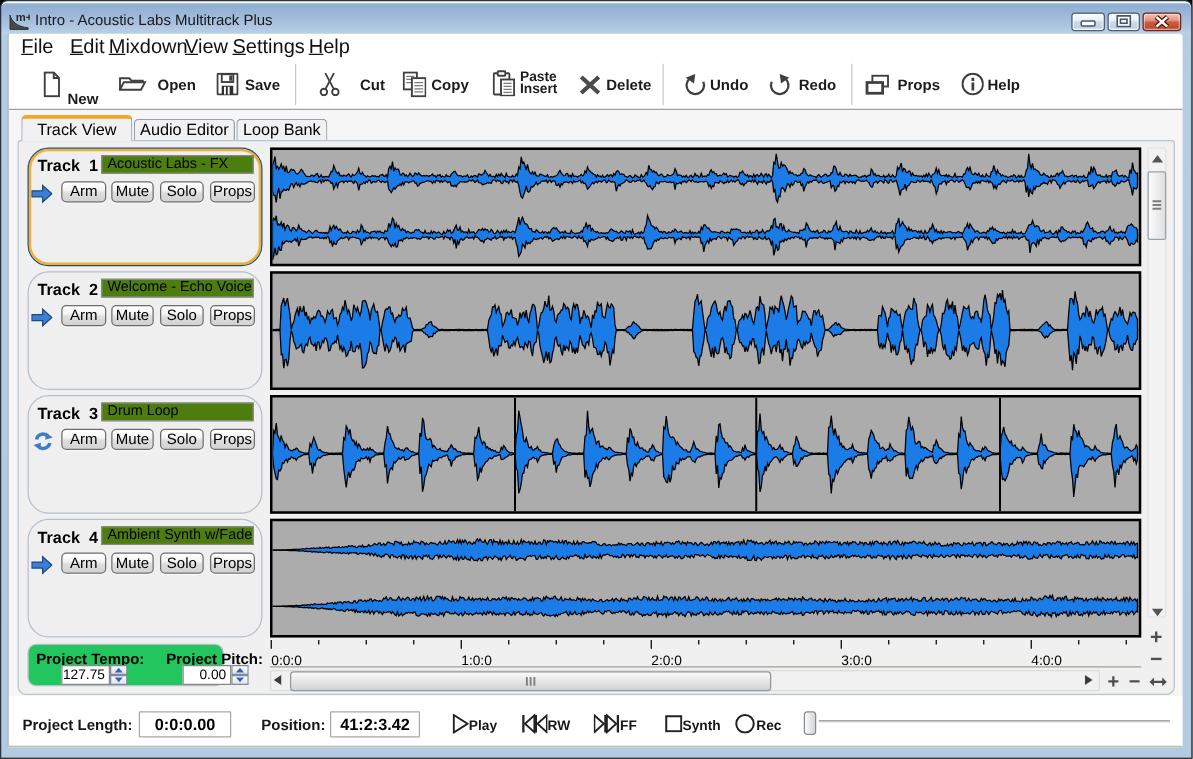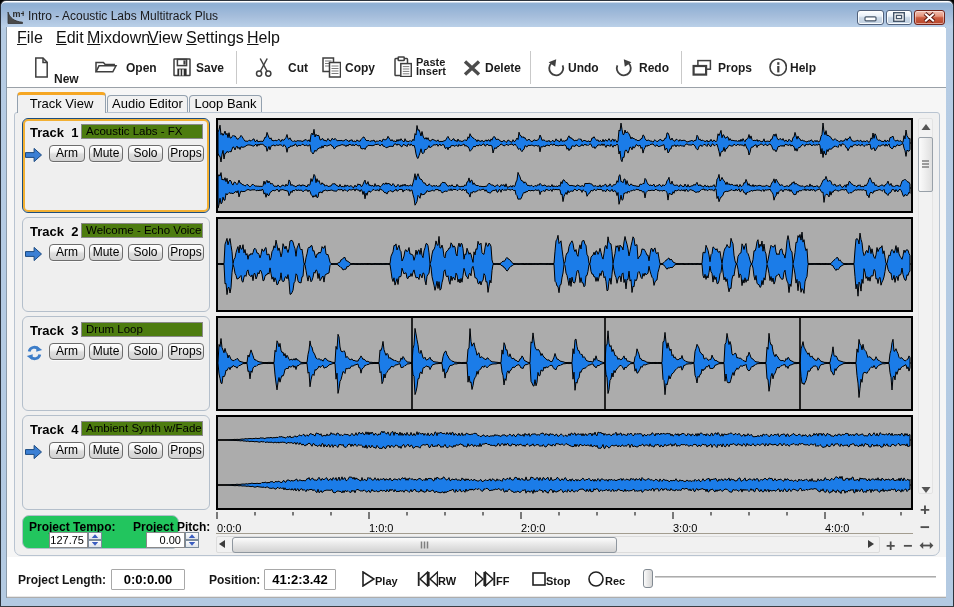--- a/index.html
+++ b/index.html
@@ -25,21 +25,21 @@
 .tlab{position:absolute;font-size:12px;font-weight:bold;color:#1c1c1c}
 .tsep{position:absolute;top:51px;height:33px;width:1px;background:#c9c9c9}
 
 .content{position:absolute;left:7px;top:88px;width:939px;height:469px;background:#f6f6f6}
 .tabpanel{position:absolute;left:14px;top:112px;width:926px;height:444px;background:#f0f0f0;border:1px solid #b9c4d1;border-radius:3px 3px 7px 7px}
 .tab{position:absolute;font-size:13px;color:#000;text-align:center;border:1px solid #93a1af;border-bottom:none;border-radius:4px 4px 0 0;background:#f0f0f0}
 .tab.active{left:17px;top:92px;width:89px;height:21px;font-weight:normal;background:#f1f1f1;border-top:3px solid #f5a623;line-height:18px;z-index:5}
 .tab.i1{left:107px;top:95px;width:81px;height:17px;line-height:16px;background:#f1f1f1}
 .tab.i2{left:189px;top:95px;width:73px;height:17px;line-height:16px;background:#f1f1f1}
 
-.thead{position:absolute;left:22px;width:188px;height:95px;background:#efefef;border:1px solid #b4bfcb;border-radius:6px}
+.thead{position:absolute;left:22px;width:188px;height:95px;background:#efefef;border:1px solid #b4bfcb;border-radius:17px}
 .thead.sel{border:1px solid #1d4e7e;box-shadow:inset 0 0 0 2px #f2b033}
 .tnum{position:absolute;left:7px;top:6px;font-size:13px;font-weight:bold;color:#000}
 .tname{position:absolute;left:58px;top:5px;width:122px;height:15px;background:#4d7c0f;border:1px solid #898989;font-size:11.5px;color:#000;line-height:13px;padding-left:4px;white-space:nowrap}
 .tbtn{position:absolute;top:26px;height:17px;border:1px solid #6d6d6d;border-radius:4px;background:linear-gradient(180deg,#ffffff 0,#f4f4f4 40%,#dedede 55%,#d2d2d2 100%);font-size:12px;color:#000;text-align:center;line-height:15px;box-shadow:0 1px 0 rgba(255,255,255,.7)}
 
 .wpanel{position:absolute;left:216px;width:697px;height:95px;background:#acacac;border:2px solid #000}
 
 .vthumb{position:absolute;left:918px;top:137px;width:15px;height:55px;border:1px solid #98a0a8;border-radius:2px;background:linear-gradient(90deg,#fbfbfb 0,#efefef 45%,#dfdfdf 100%)}
 .hthumb{position:absolute;left:232px;top:537px;width:385px;height:16px;border:1px solid #8f979f;border-radius:3px;background:linear-gradient(180deg,#fcfcfc 0,#e8e8e8 45%,#d2d2d2 100%)}
 .zoomglyph{position:absolute;color:#4e4e4e;font-weight:bold;font-size:16px}
@@ -334,18 +334,18 @@
 <svg class="abs" style="left:475px;top:571px" width="21" height="16" viewBox="0 0 21 16">
     <path d="M0.5,1.2 L8,8 L0.5,14.8 Z" stroke="#222" stroke-width="1.5" fill="#fff"></path>
     <rect x="8.4" y="1" width="1.8" height="14" fill="#222"></rect>
     <path d="M10.5,1.2 L18,8 L10.5,14.8 Z" stroke="#222" stroke-width="1.5" fill="#fff"></path>
     <rect x="18.4" y="1" width="1.8" height="14" fill="#222"></rect>
   </svg>
 <div class="abs small" style="left:496px;top:575px">FF</div>
 <svg class="abs" style="left:532px;top:572px" width="14" height="14" viewBox="0 0 14 14">
     <rect x="1" y="1" width="12" height="12" stroke="#222" stroke-width="1.6" fill="#fff"></rect>
   </svg>
-<div class="abs small" style="left:546px;top:575px">Stop</div>
+<div class="abs small" style="left:546px;top:575px">Synth</div>
 <svg class="abs" style="left:588px;top:571px" width="16" height="16" viewBox="0 0 16 16">
     <circle cx="8" cy="8" r="7" stroke="#222" stroke-width="1.6" fill="#fff"></circle>
   </svg>
 <div class="abs small" style="left:605px;top:575px">Rec</div>
 <div class="abs" style="left:655px;top:576px;width:281px;height:2px;background:linear-gradient(180deg,#9a9a9a,#e2e2e2)"></div>
 <div class="abs" style="left:643px;top:569px;width:10px;height:19px;border:1px solid #828a92;border-radius:3px;background:linear-gradient(90deg,#fbfbfb,#e9e9e9 45%,#d5d5d5)"></div>
 </body></html>

